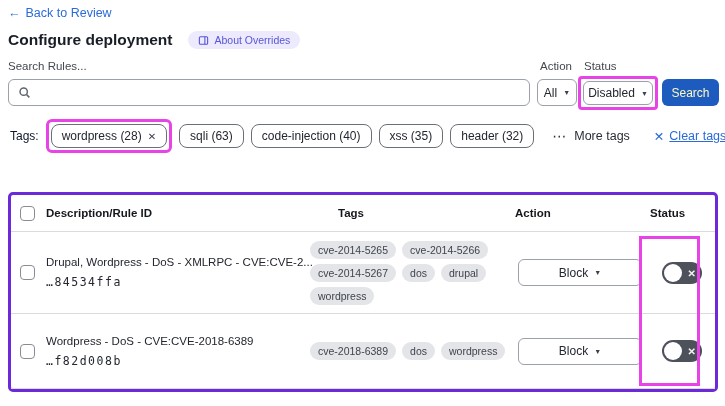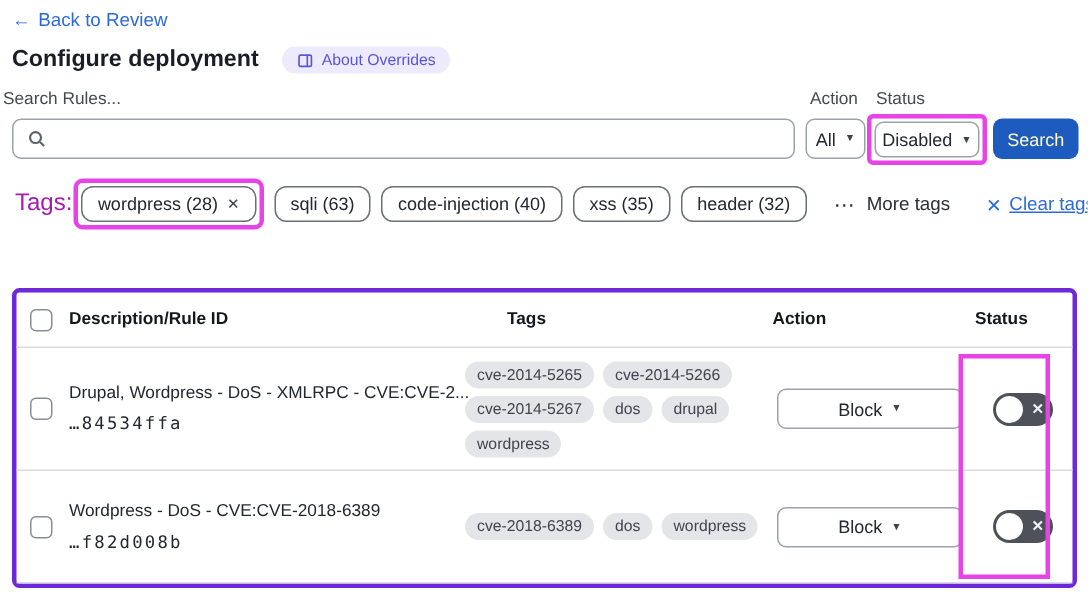--- a/index.html
+++ b/index.html
@@ -23,21 +23,21 @@
   }
   .page-title { font-size: 15.5px; font-weight: bold; color: #191d26; }
   .about-badge {
     display: flex; align-items: center; gap: 5px;
     background: #eceafc; color: #5856d6;
     font-size: 10.5px; padding: 3px 10px; border-radius: 10px;
     cursor: pointer;
   }
   
   .field-label { position: absolute; font-size: 11.5px; color: #44494f; }
-  .search-label { left: 2px; top: 60px; }
+  .search-label { left: 8px; top: 60px; }
   .action-label { left: 540px; top: 60px; }
   .status-label { left: 584px; top: 60px; }
   .search-box {
     position: absolute; left: 8px; top: 79px; width: 522px; height: 27px;
     border: 1px solid #9aa1ab; border-radius: 6px; background: #fff;
     display: flex; align-items: center; padding: 0 9px; gap: 7px;
   }
   .search-box input {
     border: none; outline: none; flex: 1; font-size: 12px;
     font-family: "Liberation Sans", sans-serif; background: transparent;
@@ -59,21 +59,21 @@
     background: #1d5cbe; color: #fef9c3; font-size: 12px;
     border: none; border-radius: 6px; cursor: pointer;
     display: flex; align-items: center; justify-content: center;
     font-family: "Liberation Sans", sans-serif;
   }
   
   .tags-row {
     position: absolute; left: 10px; top: 119px; width: 710px;
     display: flex; align-items: center;
   }
-  .tags-label { font-size: 16px; color: #a21caf; margin-right: 1px; }
+  .tags-label { font-size: 12px; color: #0f172a; margin-right: 7px; }
   .chip {
     border: 1.2px solid #697077; border-radius: 8px; background: #fff;
     font-size: 12px; color: #23272f; padding: 4px 10px;
     display: flex; align-items: center; gap: 6px; cursor: pointer;
     white-space: nowrap; margin-right: 7px;
   }
   .chip .x { font-size: 10px; color: #3c414a; }
   .chip-highlight {
     border: 3px solid #e743e7; border-radius: 6px; padding: 2px;
     margin-right: 7px; display: inline-flex;

